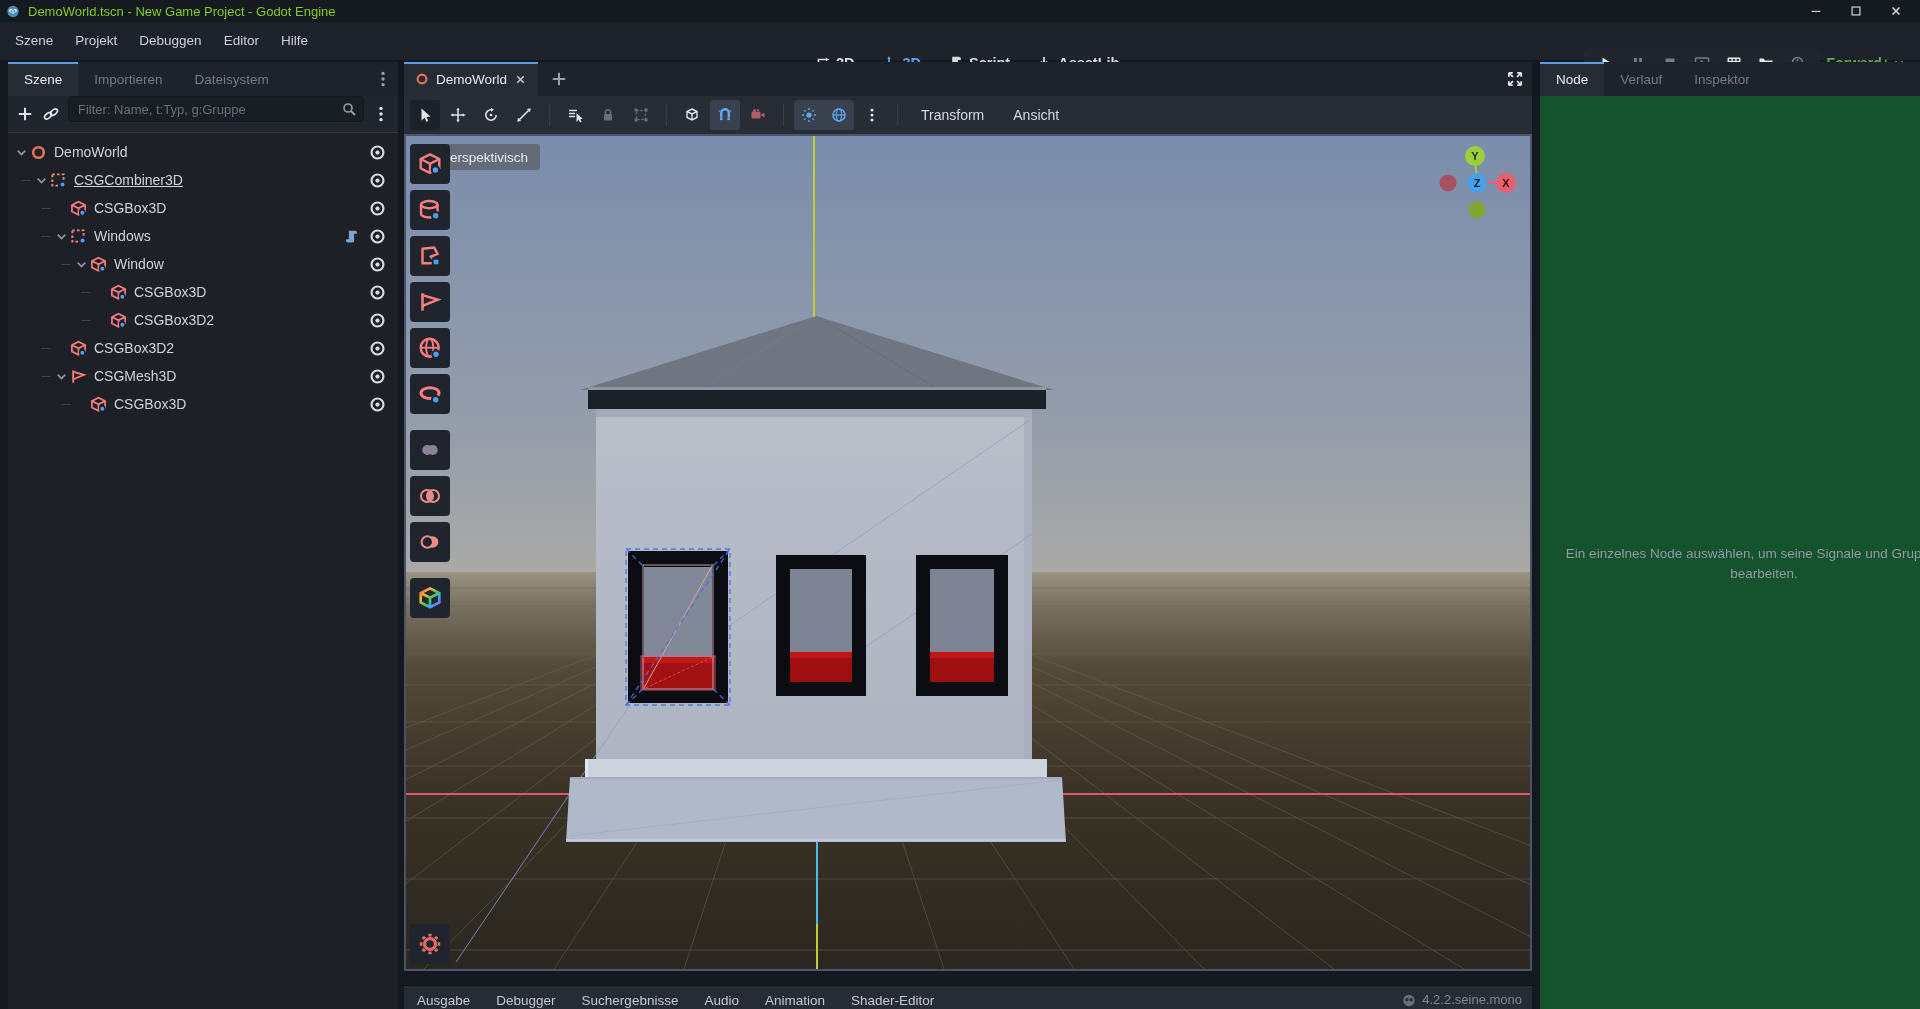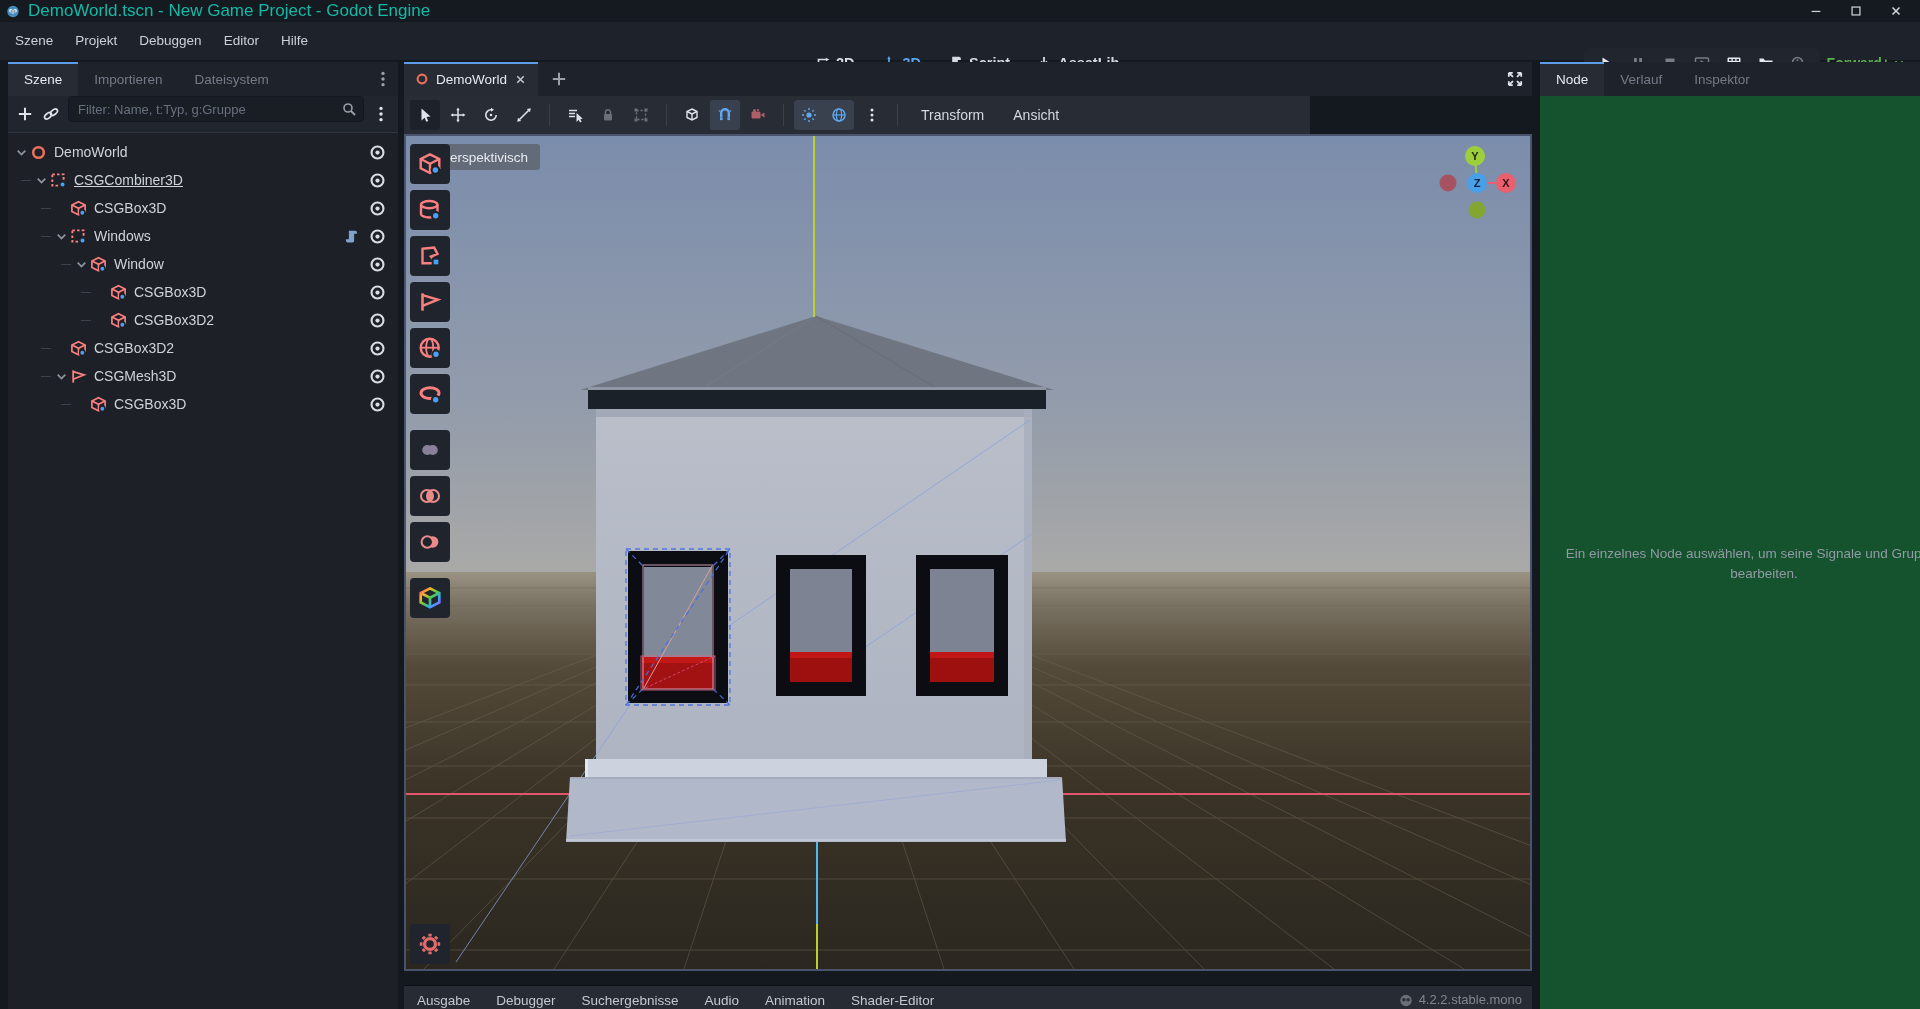--- a/index.html
+++ b/index.html
@@ -13,21 +13,21 @@
   .ic { display:inline-block; width:16px; height:16px; flex:0 0 auto; }
   .ic svg { display:block; width:100%; height:100%; }
   .ic14 { width:14px; height:14px; }
   .ic12 { width:12px; height:12px; }
   .ic24 { width:24px; height:24px; }
 
   
   .titlebar { position:absolute; left:0; top:0; width:1920px; height:22px;
     background:#151a21; display:flex; align-items:center; }
   .titlebar .app-icon { margin-left:6px; }
-  .titlebar .title-text { margin-left:8px; font-size:17px; color:#14b8a6; }
+  .titlebar .title-text { margin-left:8px; font-size:13px; color:#84cc16; }
   .win-controls { margin-left:auto; display:flex; align-items:center; gap:24px; padding-right:16px; color:#d0d4da; }
   .win-btn { width:16px; height:16px; display:grid; place-items:center; }
 
   
   .menubar { position:absolute; left:0; top:22px; width:1920px; height:38px;
     background:#1d222b; display:flex; align-items:center; }
   .menus { display:flex; align-items:center; padding-left:4px; }
   .menu-item { padding:0 11px; font-size:13.5px; color:#ccd1d9; line-height:38px; }
   .workspace { position:absolute; left:806px; top:22px; height:38px; display:flex; align-items:center; gap:10px; }
   .ws-btn { display:flex; align-items:center; gap:6px; padding:0 8px; font-size:14.5px;
@@ -72,21 +72,21 @@
   
   .scene-tabbar { position:absolute; left:404px; top:62px; width:1128px; height:34px;
     background:#1d222b; display:flex; align-items:stretch; }
   .scene-tab { display:inline-flex; align-items:center; gap:7px; padding:0 11px; font-size:13.5px; }
   .scene-tab.active { background:#262b34; color:#e7eaef; box-shadow:inset 0 2px 0 0 #5d9ce6; }
   .scene-tab .close { width:13px; height:13px; color:#c6cbd2; }
   .tab-add { align-self:center; margin-left:12px; width:18px; height:18px; color:#9aa0a9; }
   .tab-expand { margin-left:auto; align-self:center; margin-right:8px; width:18px; height:18px; color:#dfe3ea; }
 
   
-  .vp-toolbar { position:absolute; left:404px; top:96px; width:906px; height:38px;
+  .vp-toolbar { position:absolute; left:404px; top:96px; width:1128px; height:38px;
     background:#272c35; display:flex; align-items:center; padding:0 6px; gap:3px; }
   .vtool { width:30px; height:30px; border-radius:3px; display:grid; place-items:center; color:#dfe3ea; }
   .vtool.active { background:#1d222a; }
   .vtool.toggled { background:#3a414e; color:#5fa8f0; }
   .vtool.dim { color:#6a7078; }
   .vtool.dim-red { color:#b05f68; }
   .vsep { width:1px; height:22px; background:#3a3f49; margin:0 7px; }
   .pill-group { display:flex; background:#3a414e; border-radius:4px; }
   .pill-group .vtool { background:transparent; color:#5fa8f0; }
   .vp-menu { padding:0 13px; font-size:14px; color:#d4d8df; line-height:38px; }
@@ -1017,21 +1017,21 @@
         <div class="bp-tab">Shader-Editor</div>
       </div>
     <div class="bp-version">
       <span class="ic ic14">
           <svg viewBox="0 0 16 16" width="100%" height="100%">
             <circle cx="8" cy="8.5" r="6.5" fill="#6a7077"></circle>
             <circle cx="5.6" cy="7.6" r="2" fill="#2a2f36"></circle>
             <circle cx="10.4" cy="7.6" r="2" fill="#2a2f36"></circle>
           </svg>
         </span>
-      <span>4.2.2.stable.mono</span>
+      <span>4.2.2.seine.mono</span>
     </div>
   </div>
 
   <div class="right-dock">
     <div class="dock-tabs">
         <div class="tab active">Node</div>
         <div class="tab">Verlauf</div>
         <div class="tab">Inspektor</div>
         <span class="ic bar-menu-btn">
           <svg viewBox="0 0 16 16" width="100%" height="100%">

